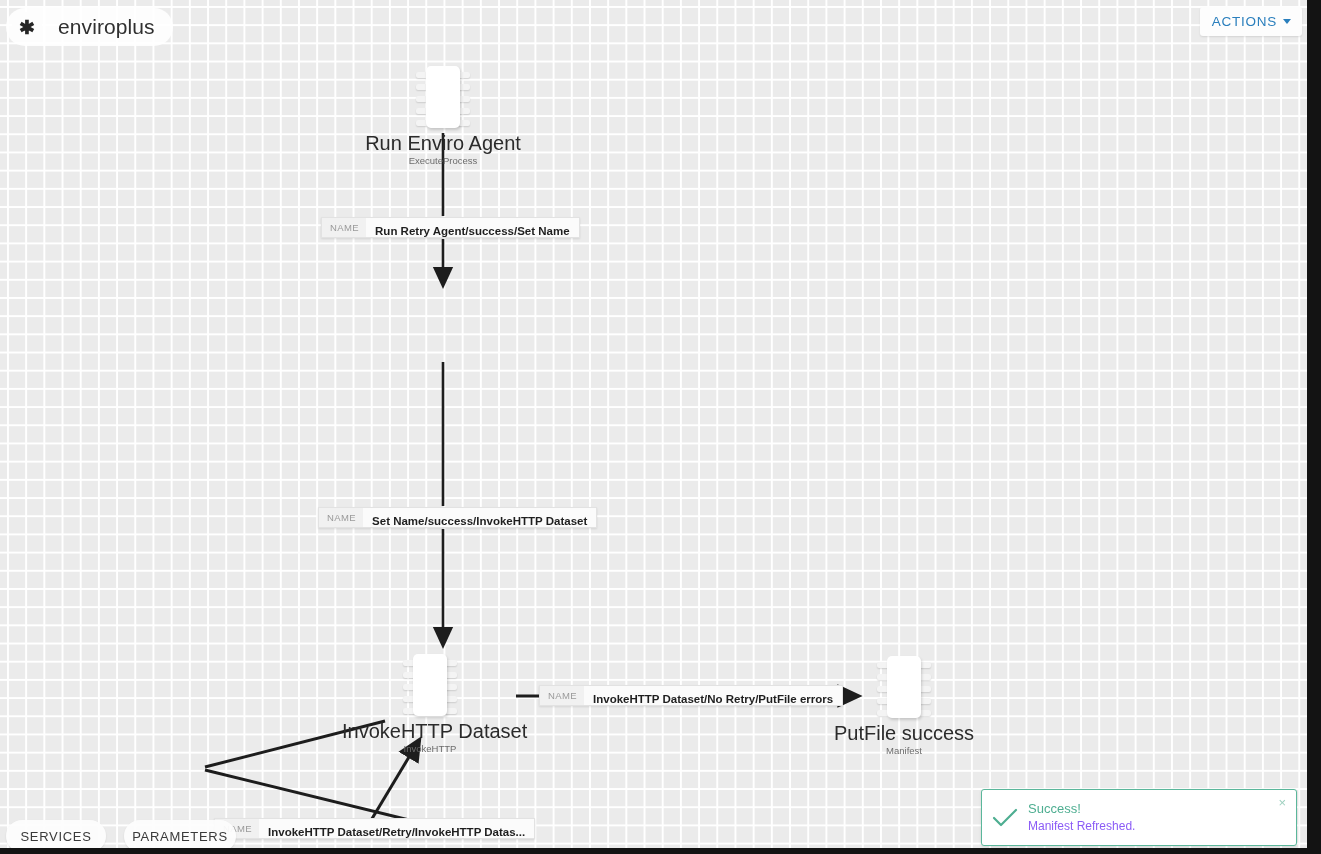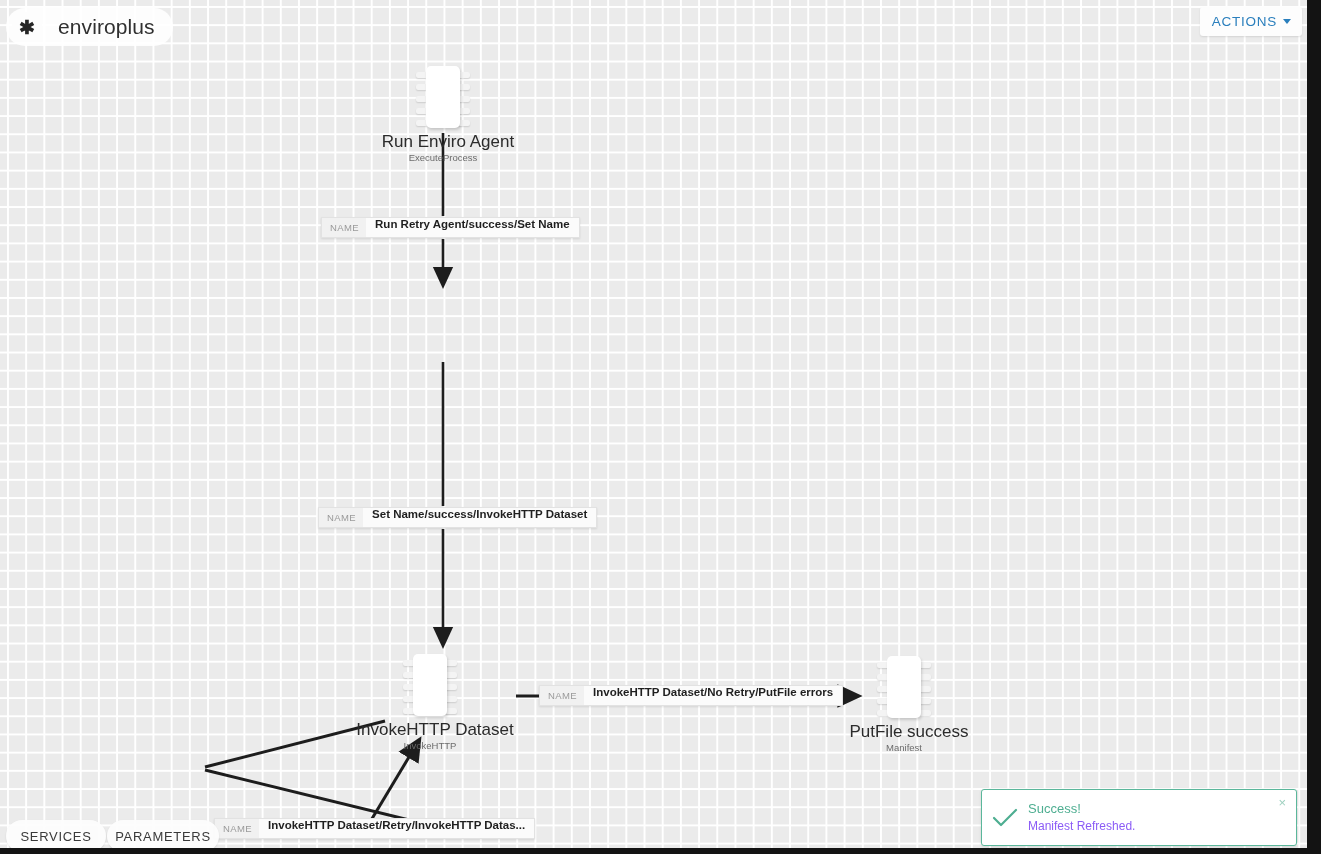--- a/index.html
+++ b/index.html
@@ -117,43 +117,42 @@
   .pin {
     position: absolute;
     width: 12px; height: 6px;
     background: #f4f4f4;
     box-shadow: 0 1px 1.5px rgba(0,0,0,0.13);
   }
   .pin.left  { left: 1px;  border-radius: 2px 0 0 2px; }
   .pin.right { right: 1px; border-radius: 0 2px 2px 0; }
   .proc-name {
     text-align: center;
-    font-size: 17px;
+    font-size: 20px;
     color: #2b2b2b;
     white-space: nowrap;
     margin-top: 2px;
     margin-left: -60px;
     margin-right: -60px;
-    padding-left: 10px;
   }
   .proc-type {
     text-align: center;
     font-size: 9.5px;
     color: #6c6c6c;
     white-space: nowrap;
     margin-top: 0px;
     margin-left: -60px;
     margin-right: -60px;
   }
 
   
   .conn-label {
     position: absolute;
     display: flex;
-    align-items: flex-start;
+    align-items: flex-end;
     height: 21px;
     background: #fbfbfb;
     border: 1px solid #e2e2e2;
     box-shadow: 0 1px 2px rgba(0,0,0,0.10);
     white-space: nowrap;
     cursor: pointer;
   }
   .conn-label .k {
     font-size: 9.5px;
     color: #9a9a9a;
@@ -215,21 +214,21 @@
     background: rgba(253,253,253,0.93);
     border-radius: 18px;
     box-shadow: 0 1px 2px rgba(0,0,0,0.10);
     font-size: 13px;
     letter-spacing: 0.7px;
     color: #3a3a3a;
     cursor: pointer;
     padding: 0 18px;
   }
   #pill-services   { left: 6px;   top: 820px; width: 100px; }
-  #pill-parameters { left: 107px; top: 820px; width: 112px; align-items: center; }
+  #pill-parameters { left: 124px; top: 820px; width: 112px; align-items: center; }
 
   svg.edges {
     position: absolute; left: 0; top: 0;
     width: 1307px; height: 848px;
     overflow: visible;
     pointer-events: none;
   }
 </style>
 </head>
 <body>

